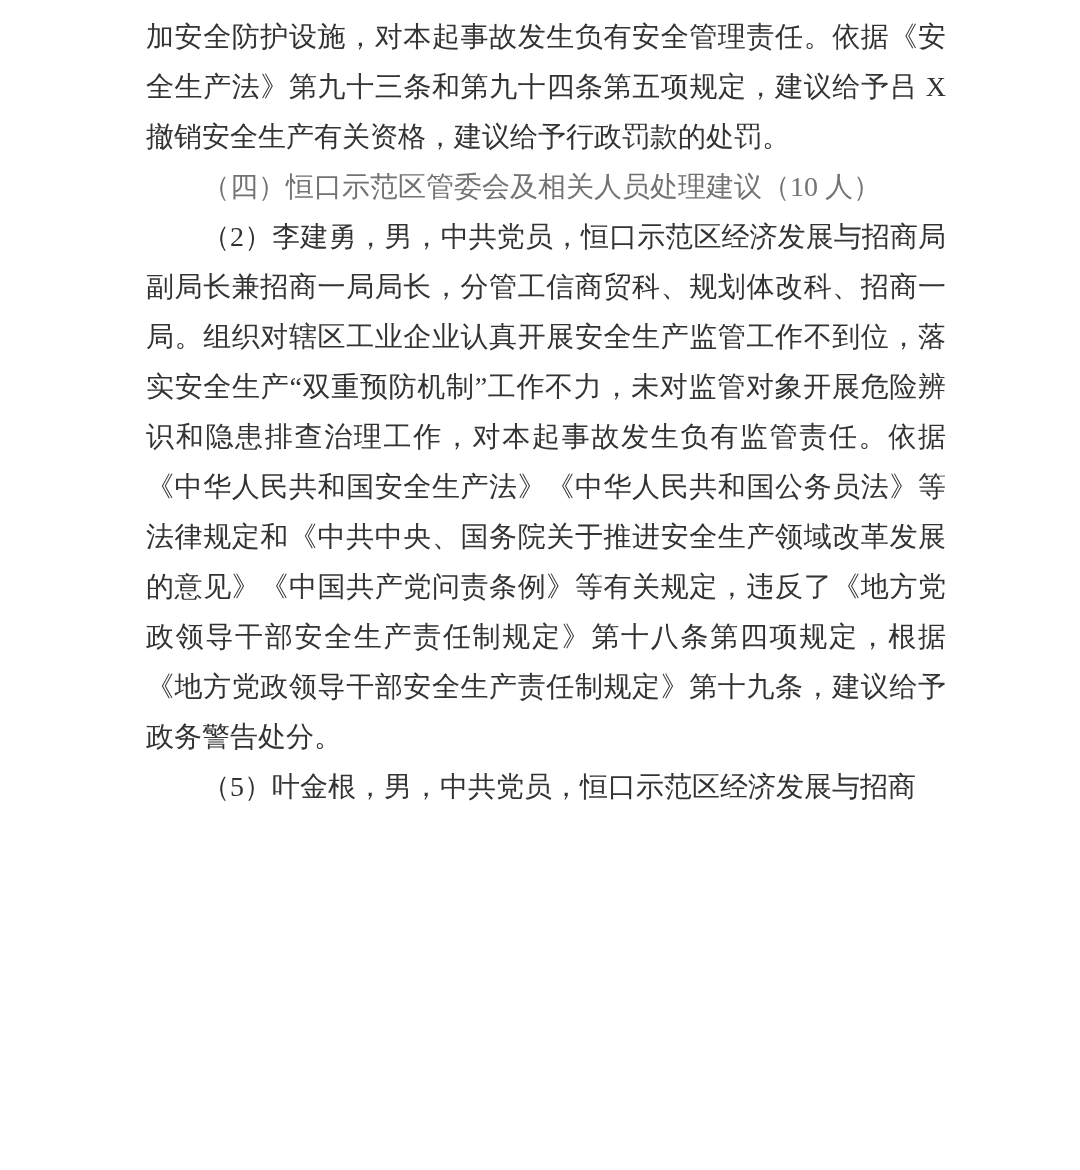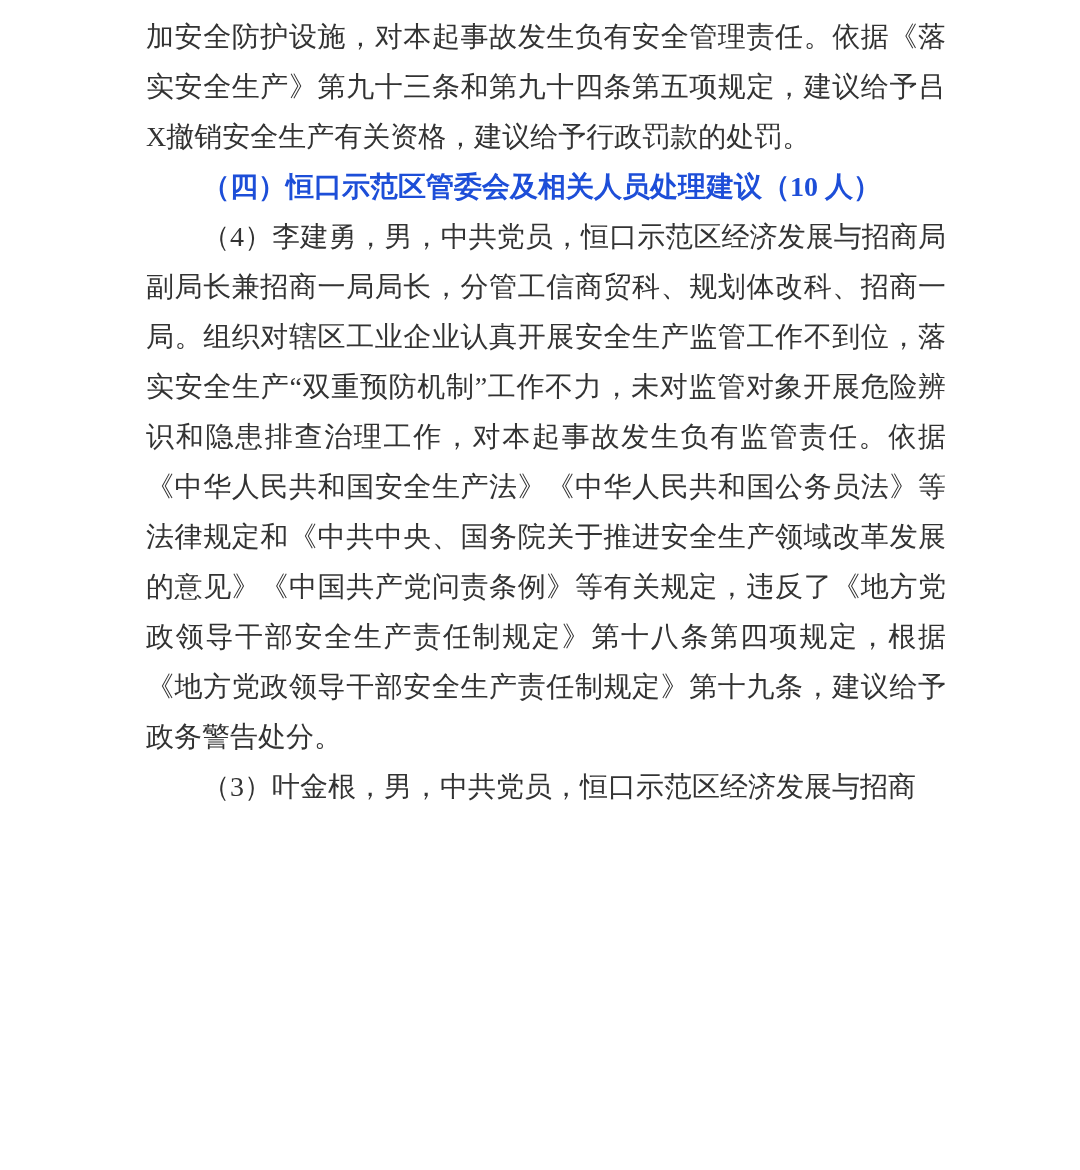--- a/index.html
+++ b/index.html
@@ -30,28 +30,28 @@
     margin: 0;
     padding: 0;
   }
   .para-continuation {
     text-indent: 0;
   }
   .para-indent {
     text-indent: 2em;
   }
   .heading {
-    font-weight: bold;
-    color: #1d4ed8;
+    font-weight: normal;
+    color: #737373;
     text-indent: 2em;
   }
 </style>
 </head>
 <body>
 
 <div class="page">
   <div class="content">
-    <p class="para-continuation">加安全防护设施，对本起事故发生负有安全管理责任。依据《落实安全生产》第九十三条和第九十四条第五项规定，建议给予吕 X撤销安全生产有关资格，建议给予行政罚款的处罚。</p>
+    <p class="para-continuation">加安全防护设施，对本起事故发生负有安全管理责任。依据《安全生产法》第九十三条和第九十四条第五项规定，建议给予吕 X撤销安全生产有关资格，建议给予行政罚款的处罚。</p>
     <p class="heading">（四）恒口示范区管委会及相关人员处理建议（10 人）</p>
-    <p class="para-indent">（4）李建勇，男，中共党员，恒口示范区经济发展与招商局副局长兼招商一局局长，分管工信商贸科、规划体改科、招商一局。组织对辖区工业企业认真开展安全生产监管工作不到位，落实安全生产“双重预防机制”工作不力，未对监管对象开展危险辨识和隐患排查治理工作，对本起事故发生负有监管责任。依据《中华人民共和国安全生产法》《中华人民共和国公务员法》等法律规定和《中共中央、国务院关于推进安全生产领域改革发展的意见》《中国共产党问责条例》等有关规定，违反了《地方党政领导干部安全生产责任制规定》第十八条第四项规定，根据《地方党政领导干部安全生产责任制规定》第十九条，建议给予政务警告处分。</p>
-    <p class="para-indent">（3）叶金根，男，中共党员，恒口示范区经济发展与招商</p>
+    <p class="para-indent">（2）李建勇，男，中共党员，恒口示范区经济发展与招商局副局长兼招商一局局长，分管工信商贸科、规划体改科、招商一局。组织对辖区工业企业认真开展安全生产监管工作不到位，落实安全生产“双重预防机制”工作不力，未对监管对象开展危险辨识和隐患排查治理工作，对本起事故发生负有监管责任。依据《中华人民共和国安全生产法》《中华人民共和国公务员法》等法律规定和《中共中央、国务院关于推进安全生产领域改革发展的意见》《中国共产党问责条例》等有关规定，违反了《地方党政领导干部安全生产责任制规定》第十八条第四项规定，根据《地方党政领导干部安全生产责任制规定》第十九条，建议给予政务警告处分。</p>
+    <p class="para-indent">（5）叶金根，男，中共党员，恒口示范区经济发展与招商</p>
   </div>
 </div>
 
 </body></html>

